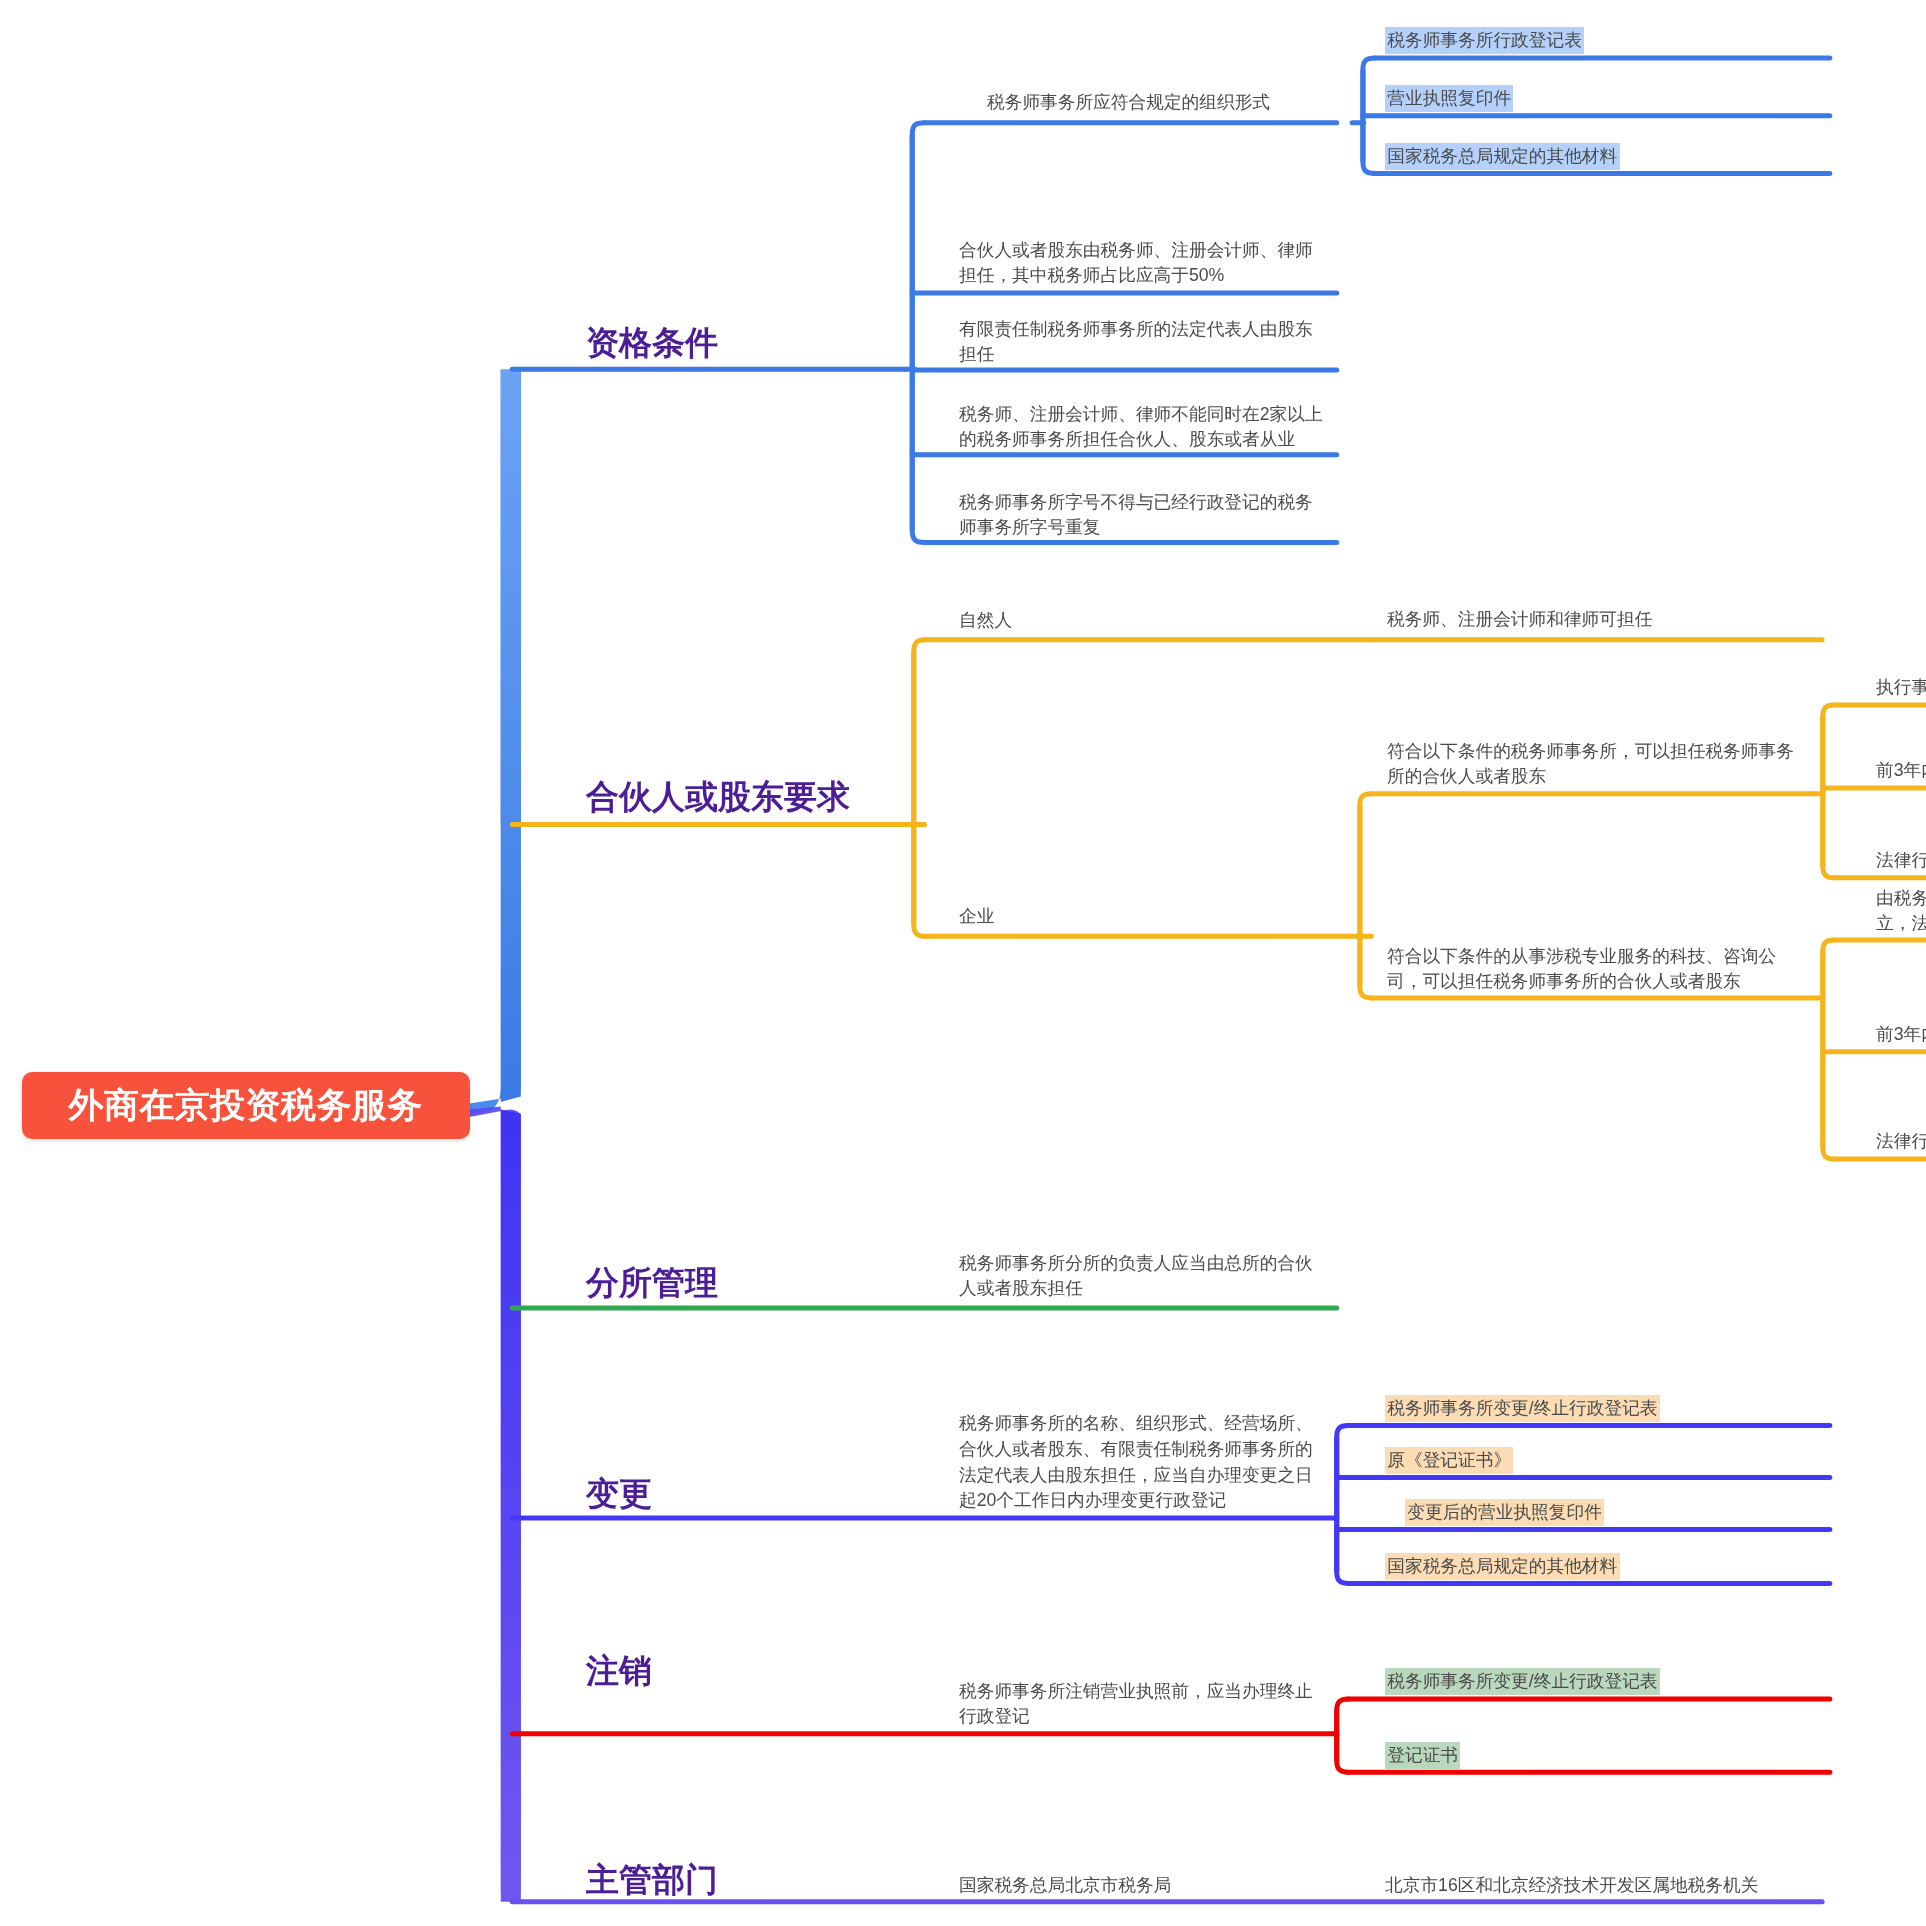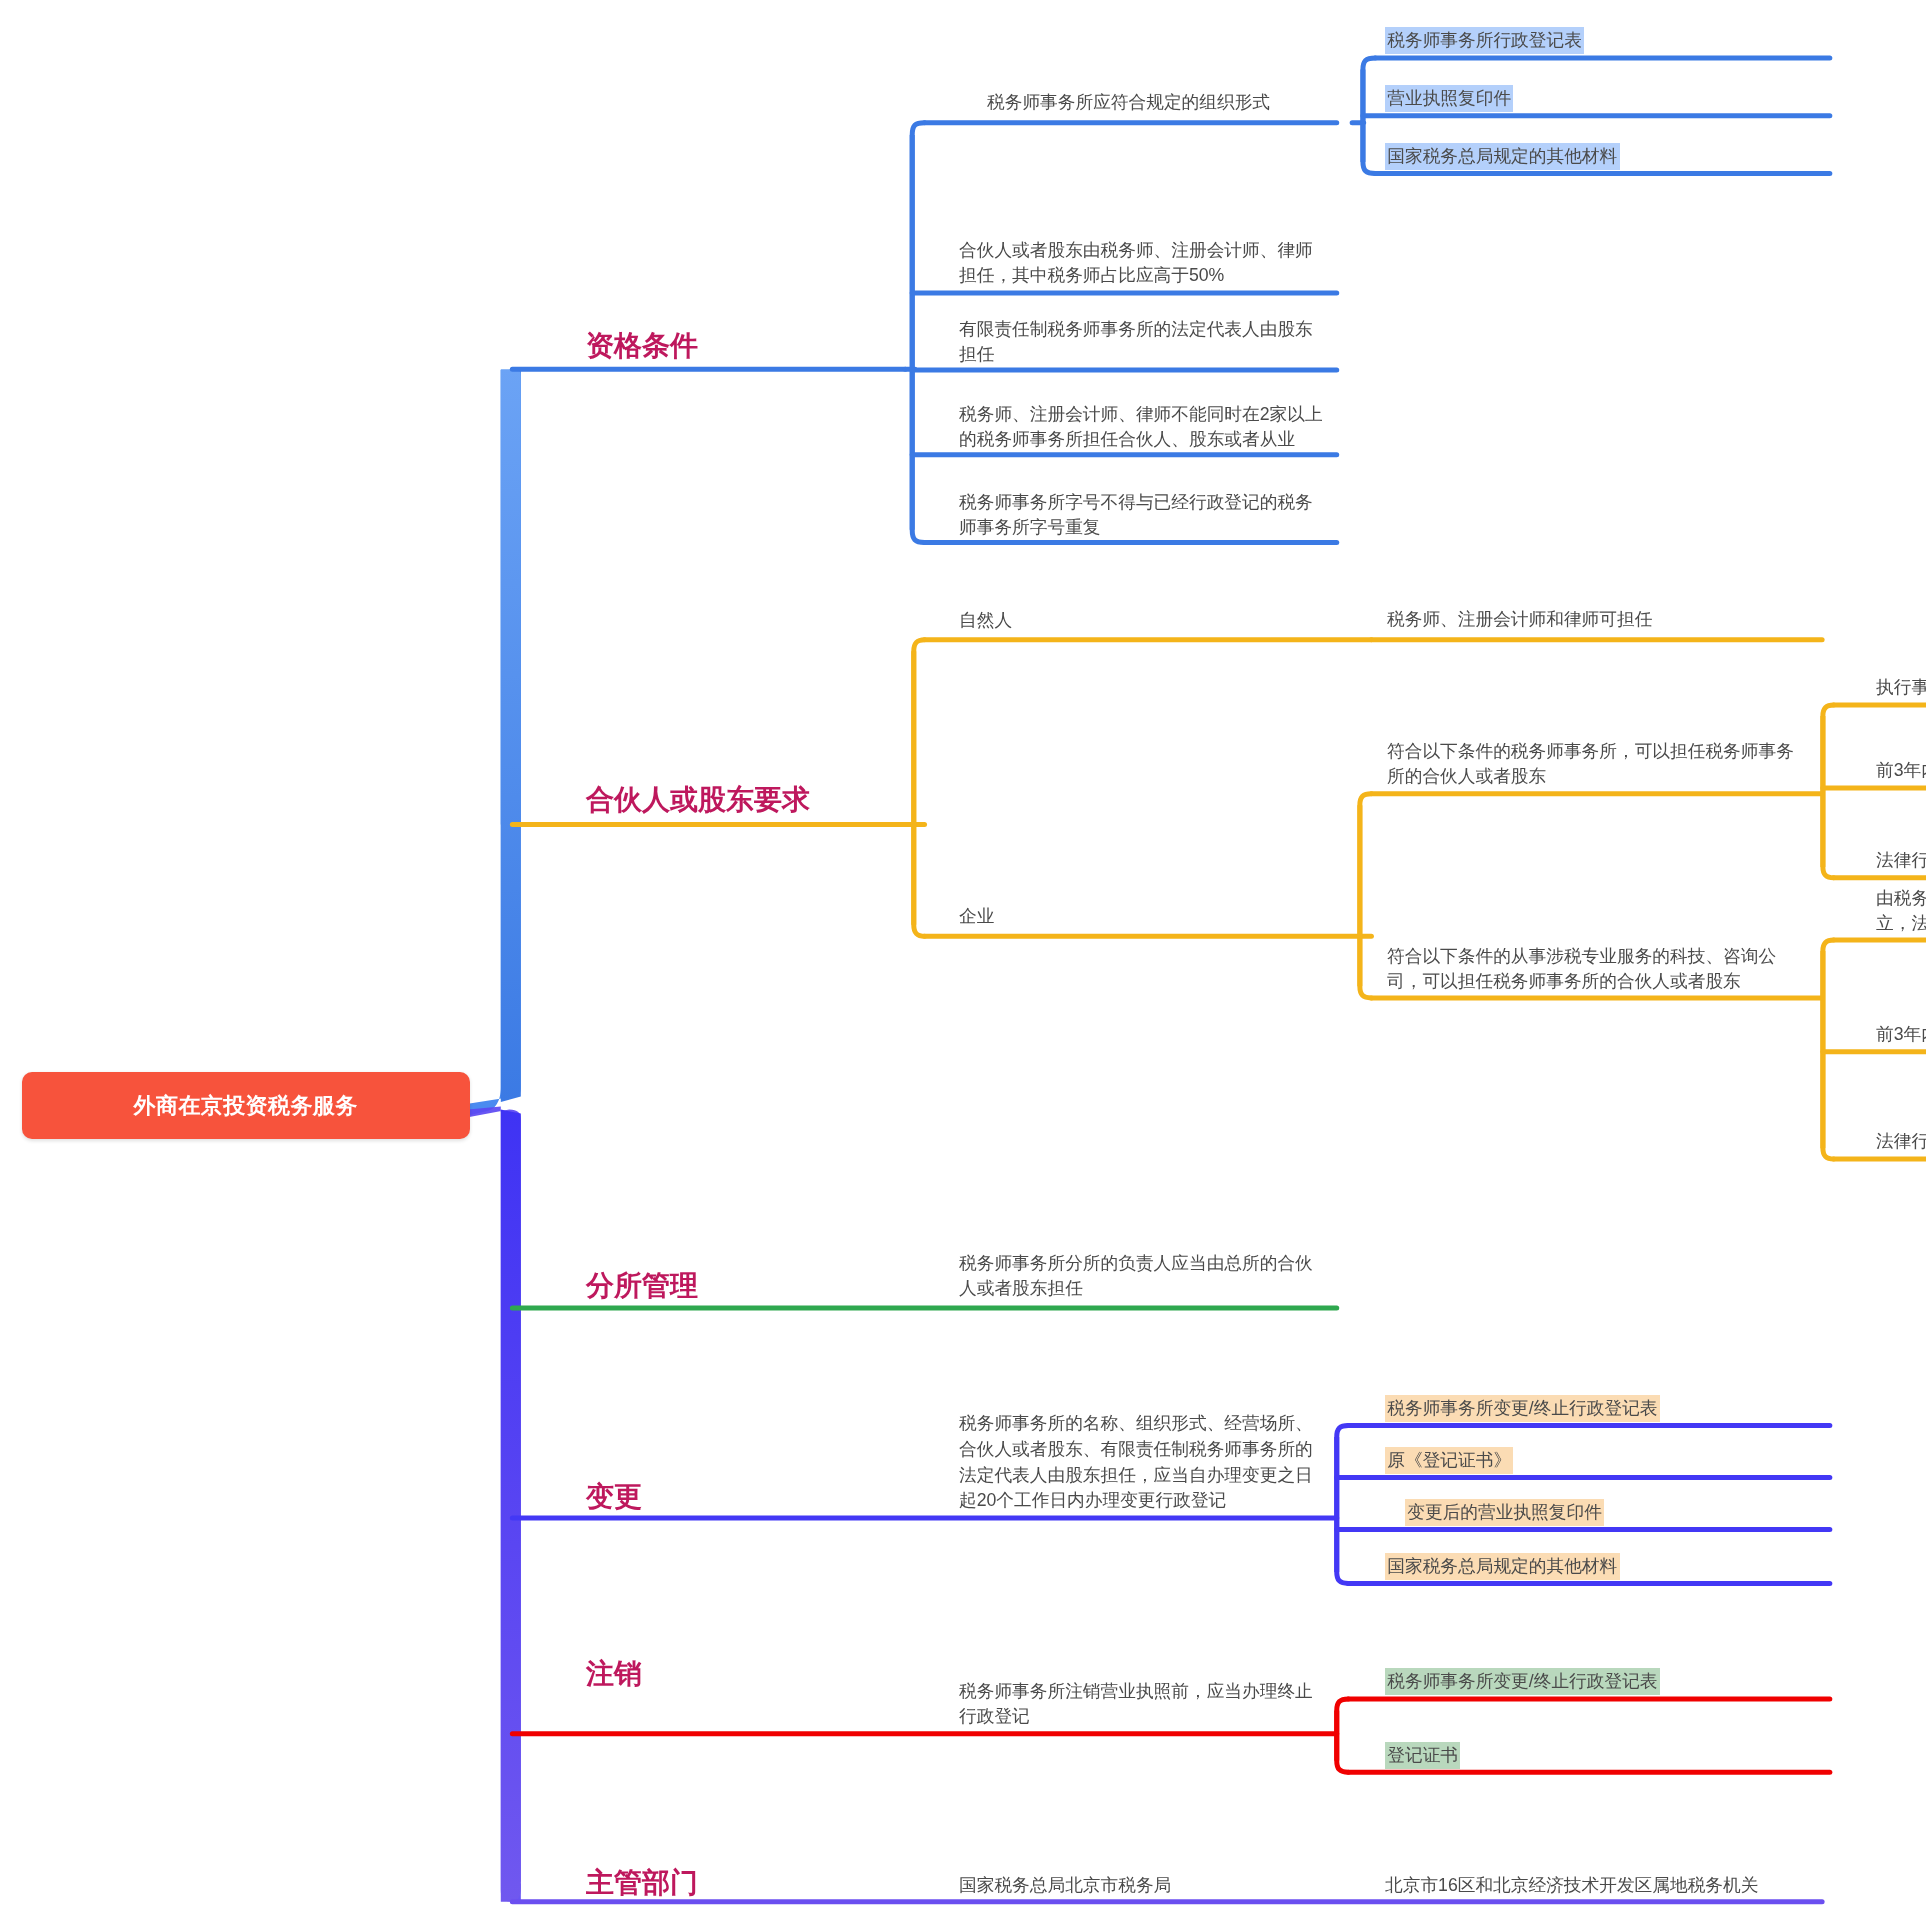--- a/index.html
+++ b/index.html
@@ -6,27 +6,27 @@
   body{font-family:"Liberation Sans","DejaVu Sans",sans-serif;}
   #stage{position:relative;width:2326px;height:2037px;background:#fff;overflow:hidden;}
   svg.links{position:absolute;left:0;top:0;width:2326px;height:2037px;pointer-events:none;}
 
   .node{position:absolute;box-sizing:border-box;}
 
   
   .root{
     background:#f7533c;color:#ffffff;border-radius:10px;
     display:flex;align-items:center;justify-content:center;
-    font-size:22px;font-weight:bold;letter-spacing:0.4px;
+    font-size:35px;font-weight:bold;letter-spacing:0.4px;
     box-shadow:0 1.5px 3.9px rgba(0,0,0,.12);
   }
 
   
   .topic{
-    color:#be185d;font-size:28px;font-weight:bold;
+    color:#4c1d95;font-size:33px;font-weight:bold;
     display:flex;align-items:flex-end;white-space:nowrap;
     line-height:1.15;
   }
 
   
   .leaf{
     color:#4a4a4a;font-size:17.7px;line-height:1.45;
     display:flex;align-items:flex-end;
   }
   .leaf .txt{display:block;}

